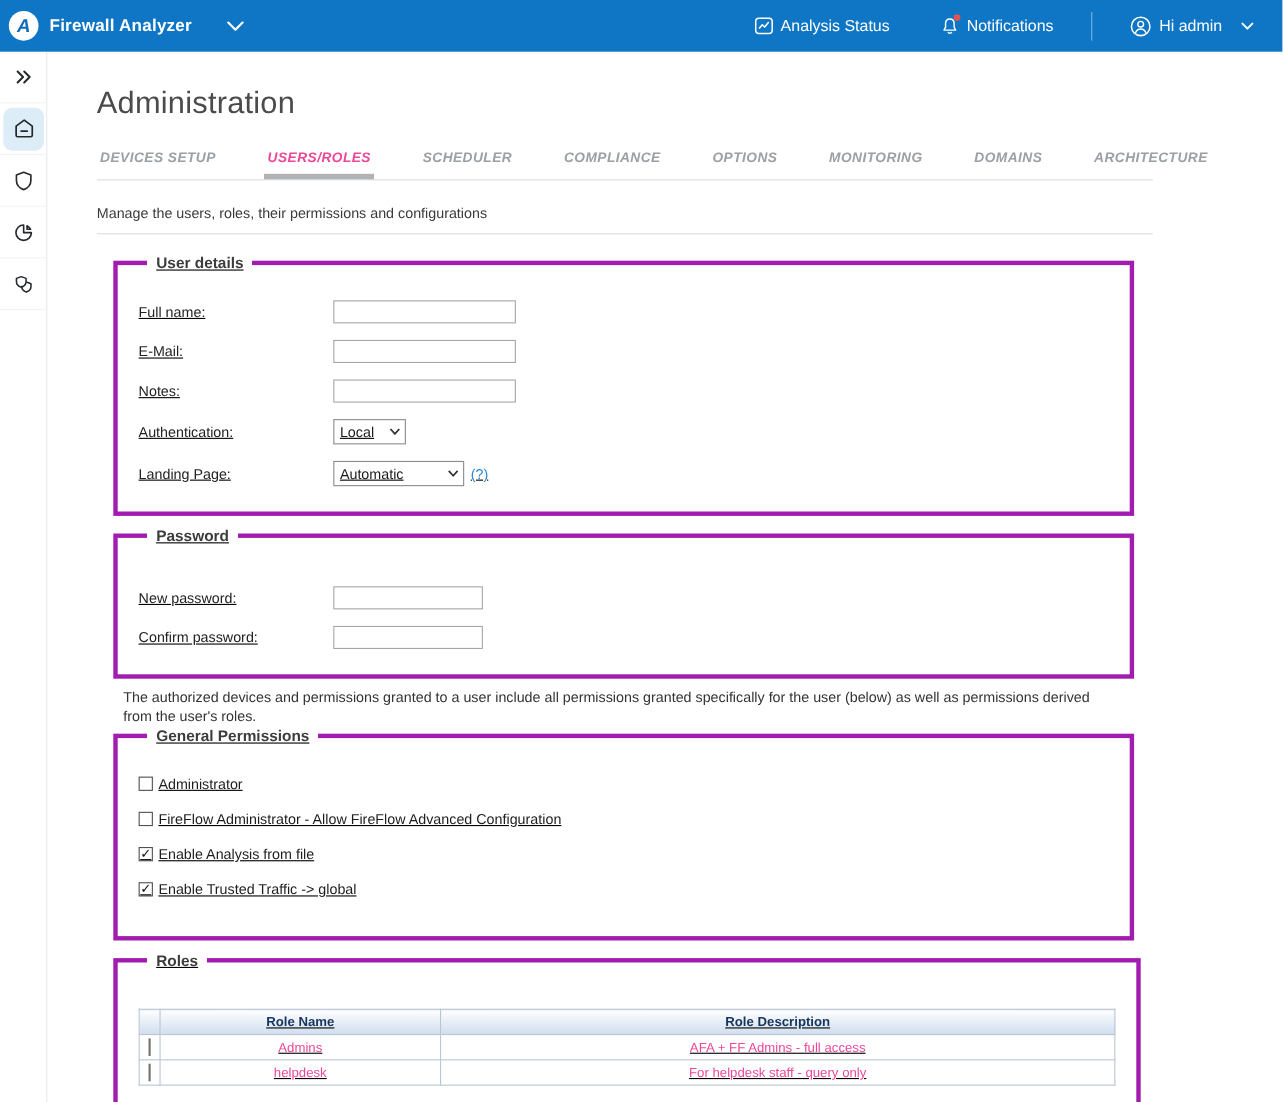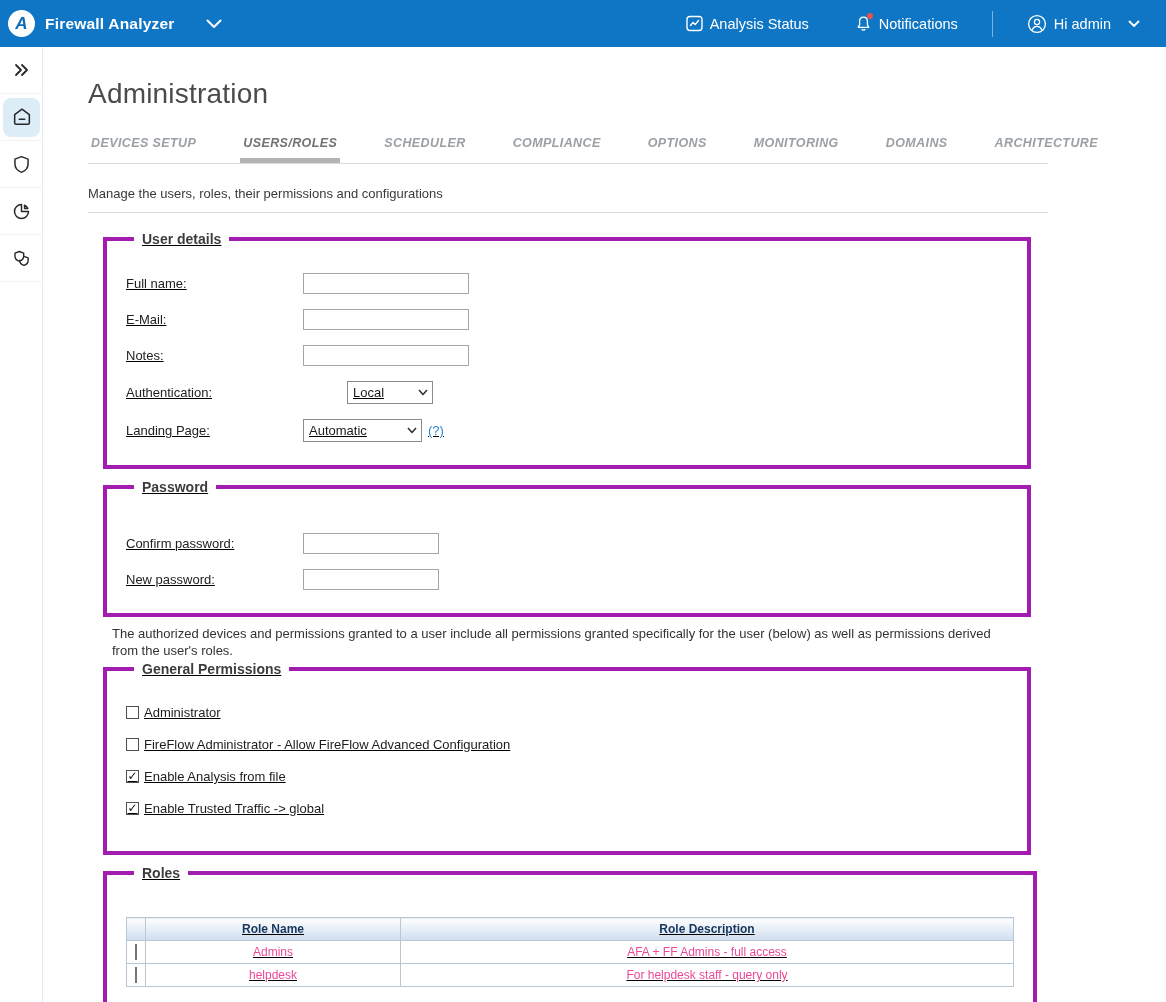--- a/index.html
+++ b/index.html
@@ -37,21 +37,21 @@
   .side-item.active .pill { background:#ddedf8; }
 
   
   .main { position:absolute; top:47px; left:43px; width:1123px; height:955px;
     padding:31px 0 0 45px; }
   .page-title { font-size:28px; color:#4b4b4b; font-weight:400; letter-spacing:.2px; }
 
   .tabs { display:flex; gap:41px; margin-top:26px;font-style:italic; }
   .tab { font-size:12.5px; letter-spacing:.4px; color:#9ba0a5; font-weight:600;
     padding:0 3px 13px 3px; cursor:pointer; white-space:nowrap; }
-  .tab.active { color:#737373; border-bottom:5px solid #b1b3b5; padding-bottom:8px; }
+  .tab.active { color:#ec4899; border-bottom:5px solid #b1b3b5; padding-bottom:8px; }
   .rule { border:none; border-top:1px solid #dcdcdc; width:960px; }
   .subtitle { margin-top:22px; font-size:13px; color:#3a3a3a; }
   .rule.below-subtitle { margin-top:11px; }
 
   
   fieldset { border:4px solid #a21caf; width:928px; margin:10px 0 0 15px;
     padding:26px 19px 18px 19px;text-decoration:underline; }
   fieldset.first { margin-top:18px; }
   legend { font-size:14px; font-weight:bold; color:#3c3c3c; margin-left:8px;
     padding:0 8px; }
@@ -60,21 +60,21 @@
   .form-row:last-child { margin-bottom:5px; }
   .form-label { width:177px; font-size:13px; color:#222; flex:none; }
   input.text { width:166px; height:21px; border:1px solid #a6a6a6; background:#fff;
     font-size:13px; padding:0 4px; outline:none; }
   input.text.narrow { width:136px; }
 
   .select { position:relative; height:23px; border:1px solid #8a8a8a; background:#fff;
     display:inline-flex; align-items:center; font-size:13px; color:#1a1a1a;
     padding:0 22px 0 5px; cursor:pointer; }
   .select svg { position:absolute; right:4px; top:7px; }
-  .select.auth { width:86px;margin-left:44px; }
+  .select.auth { width:66px; }
   .select.landing { width:119px; }
   .help-link { font-size:13px; color:#2b87d3; margin-left:6px; text-decoration:none; }
 
   fieldset.password { padding-top:38px; min-height:130px; }
 
   .note { margin:8px 0 0 24px; width:908px; font-size:13px; line-height:17px; color:#333; }
 
   fieldset.permissions { margin-top:2px; padding-top:28px; min-height:176px; }
   .check-row { display:flex; align-items:center; margin-bottom:17px; cursor:pointer; }
   .checkbox { width:13px; height:13px; border:1px solid #4f4f4f; background:#fff;
@@ -243,25 +243,25 @@
             <polyline points="1,1 5,5.5 9,1" fill="none" stroke="#333" stroke-width="1.6" stroke-linejoin="round"></polyline>
           </svg>
       </span>
       <a class="help-link" href="#">(?)</a>
     </div>
   </fieldset>
 
   <fieldset class="password">
     <legend>Password</legend>
     <div class="form-row">
+      <span class="form-label">New password:</span>
+      <input class="text narrow" type="password" value="" style="">
+    </div>
+    <div class="form-row">
       <span class="form-label">Confirm password:</span>
-      <input class="text narrow" type="password" value="" style="">
-    </div>
-    <div class="form-row">
-      <span class="form-label">New password:</span>
       <input class="text narrow" type="password" value="" style="">
     </div>
   </fieldset>
 
   <p class="note">The authorized devices and permissions granted to a user include all permissions granted specifically for the user (below) as well as permissions derived from the user's roles.</p>
 
   <fieldset class="permissions">
     <legend>General Permissions</legend>
     <div class="check-row">
       <span class="checkbox"></span>

